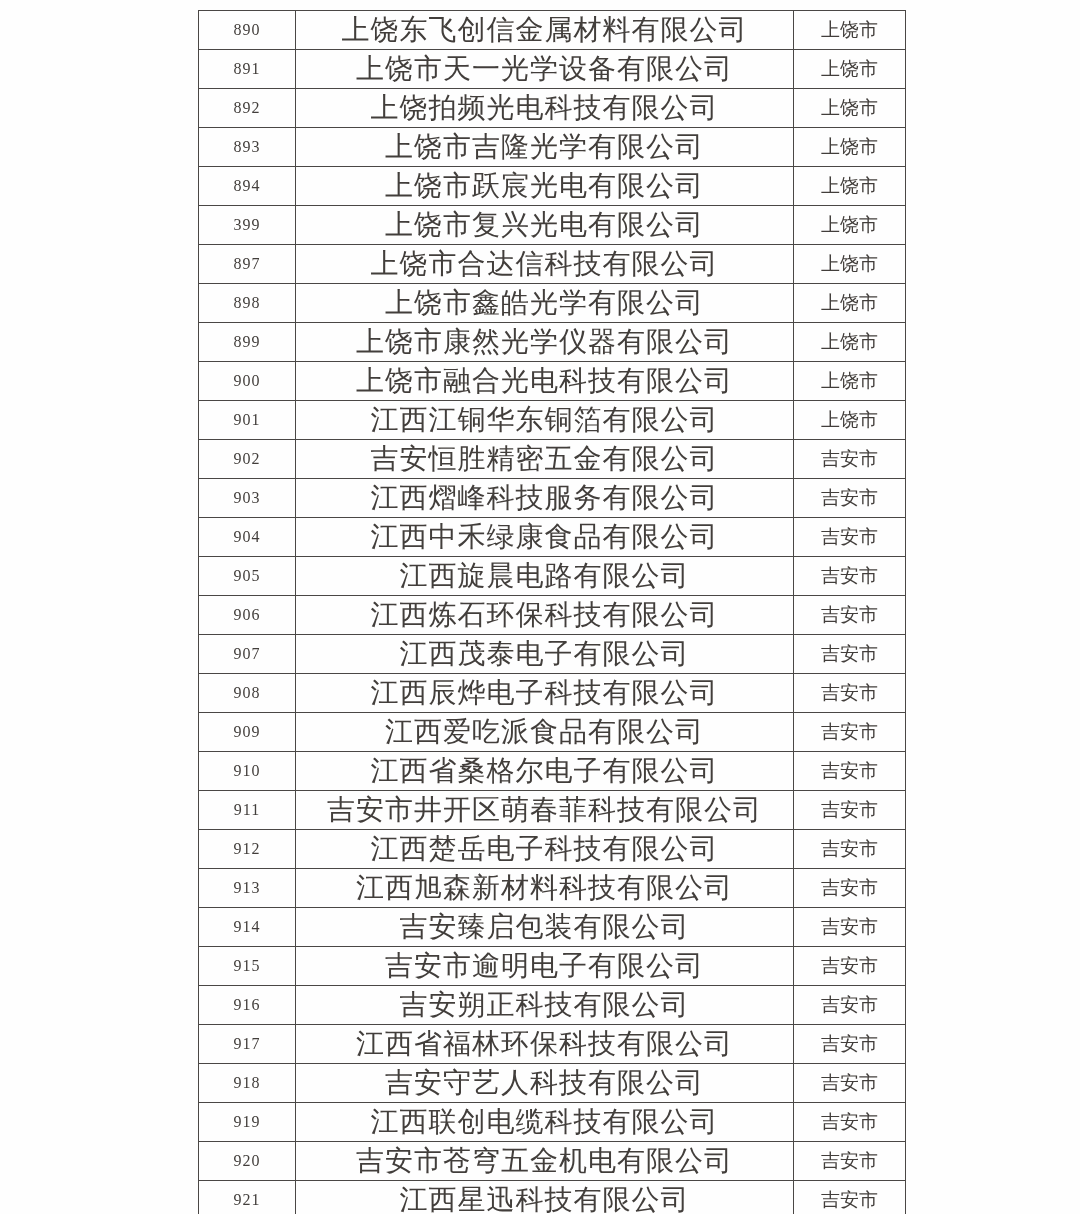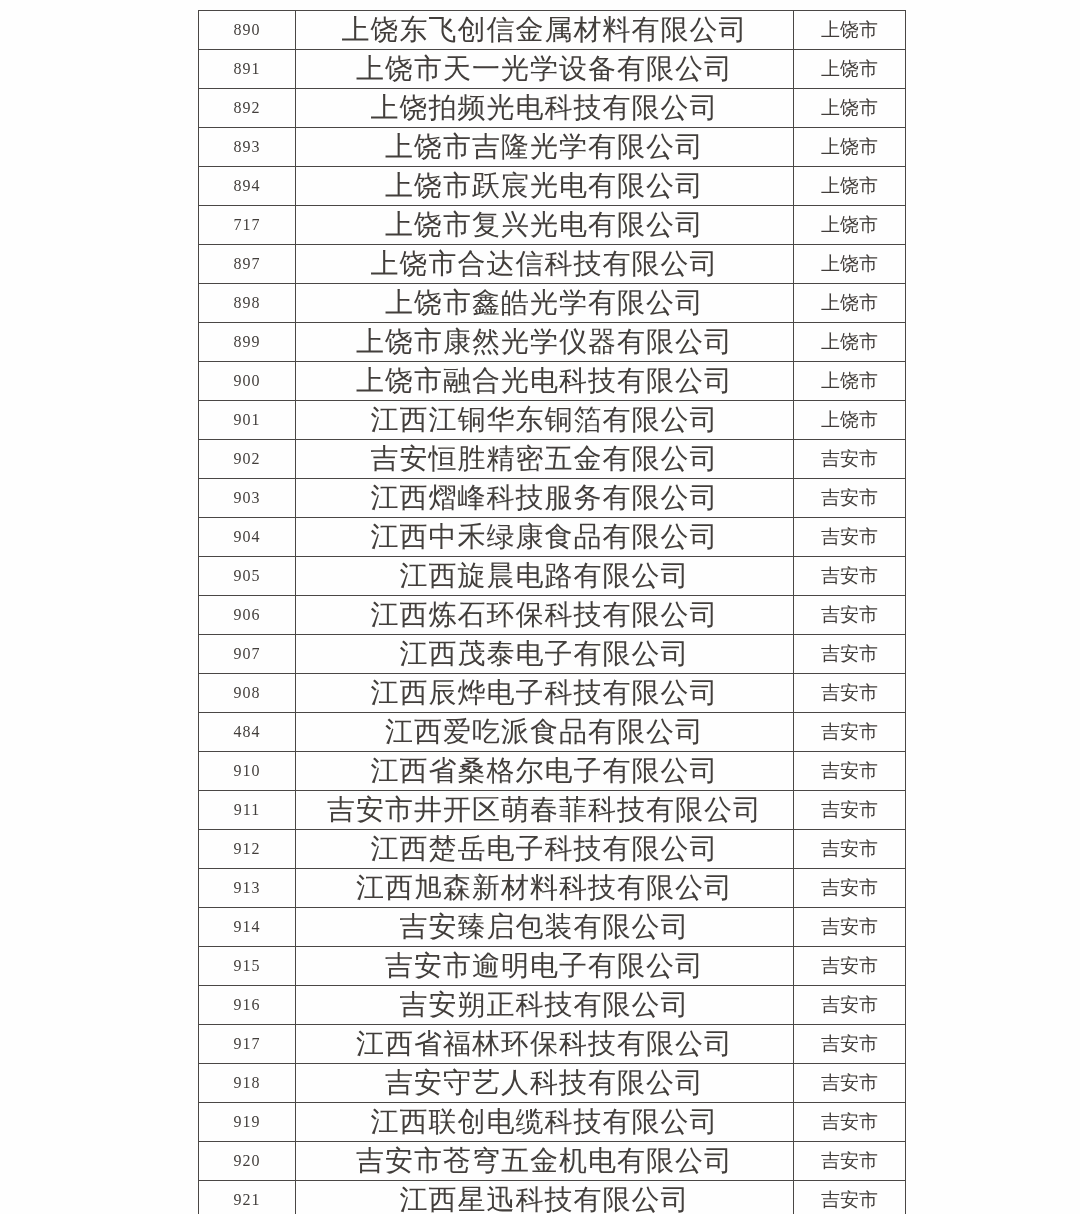--- a/index.html
+++ b/index.html
@@ -85,21 +85,21 @@
     <td class="no-cell">893</td>
     <td class="name-cell">上饶市吉隆光学有限公司</td>
     <td class="city-cell">上饶市</td>
   </tr>
           <tr>
     <td class="no-cell">894</td>
     <td class="name-cell">上饶市跃宸光电有限公司</td>
     <td class="city-cell">上饶市</td>
   </tr>
           <tr>
-    <td class="no-cell">717</td>
+    <td class="no-cell">399</td>
     <td class="name-cell">上饶市复兴光电有限公司</td>
     <td class="city-cell">上饶市</td>
   </tr>
           <tr>
     <td class="no-cell">897</td>
     <td class="name-cell">上饶市合达信科技有限公司</td>
     <td class="city-cell">上饶市</td>
   </tr>
           <tr>
     <td class="no-cell">898</td>
@@ -150,21 +150,21 @@
     <td class="no-cell">907</td>
     <td class="name-cell">江西茂泰电子有限公司</td>
     <td class="city-cell">吉安市</td>
   </tr>
           <tr>
     <td class="no-cell">908</td>
     <td class="name-cell">江西辰烨电子科技有限公司</td>
     <td class="city-cell">吉安市</td>
   </tr>
           <tr>
-    <td class="no-cell">484</td>
+    <td class="no-cell">909</td>
     <td class="name-cell">江西爱吃派食品有限公司</td>
     <td class="city-cell">吉安市</td>
   </tr>
           <tr>
     <td class="no-cell">910</td>
     <td class="name-cell">江西省桑格尔电子有限公司</td>
     <td class="city-cell">吉安市</td>
   </tr>
           <tr>
     <td class="no-cell">911</td>

